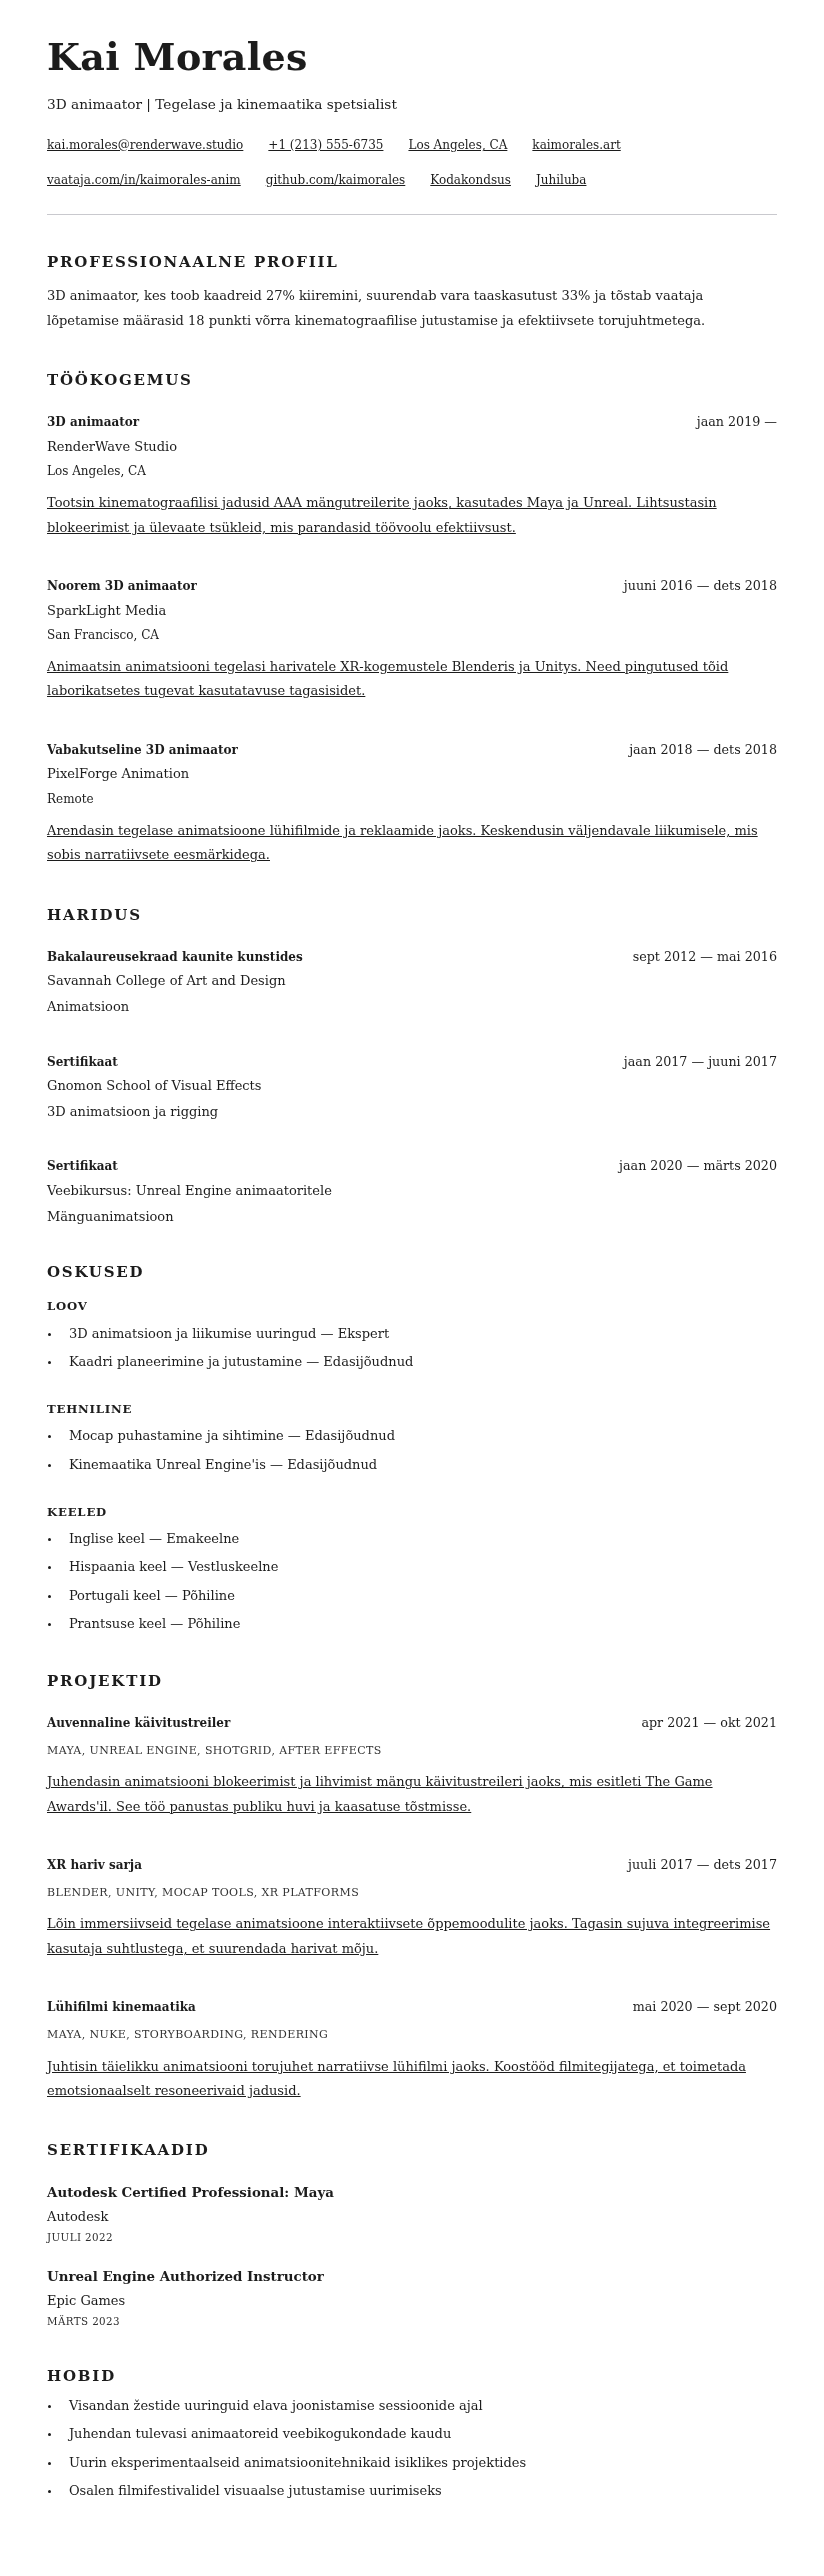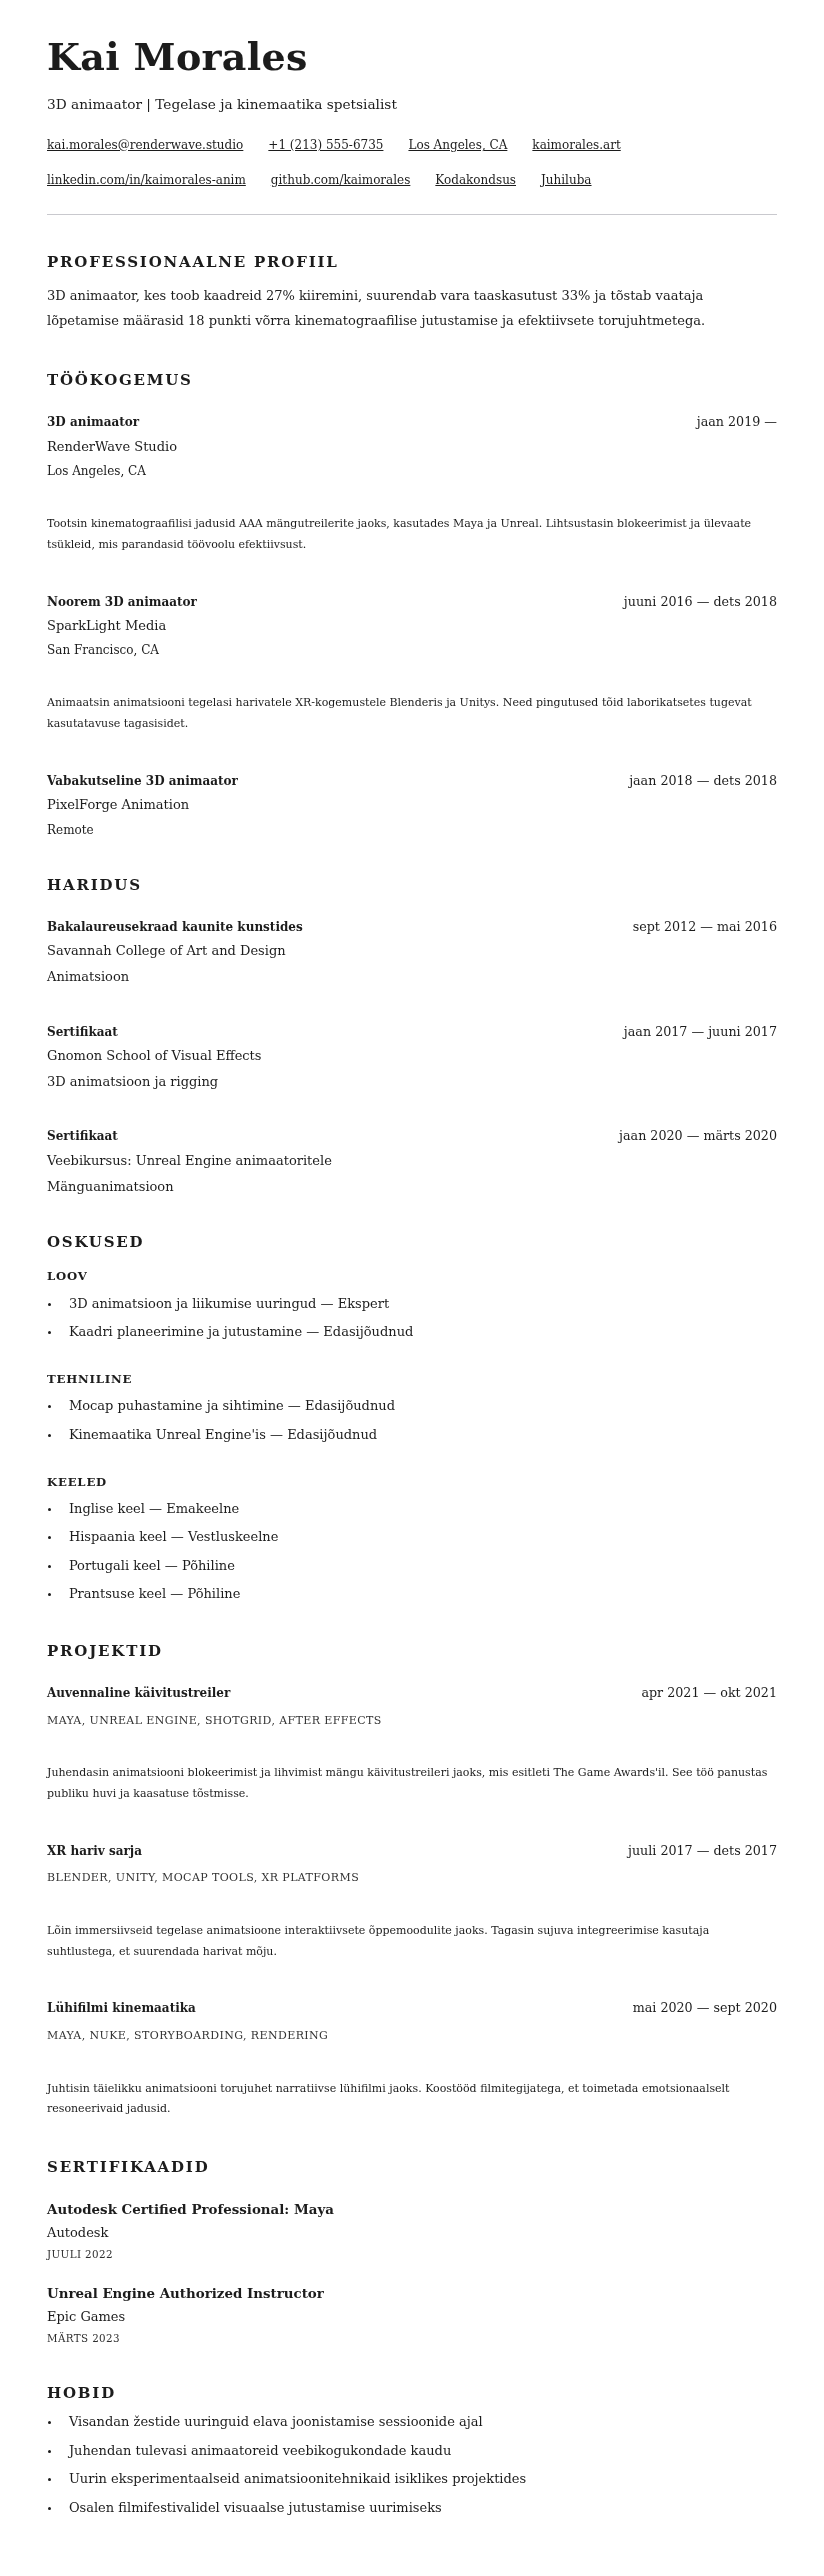--- a/index.html
+++ b/index.html
@@ -86,24 +86,25 @@
     margin-top: 7.6px;
     font-size: 13px;
     line-height: 1.35;
   }
   .entry-location {
     margin-top: 7.6px;
     font-size: 12px;
     line-height: 1.35;
   }
   .entry-desc {
-    margin-top: 35px;
-    font-size: 11px;
+    margin-top: 12px;
+    font-size: 13px;
     line-height: 1.88;
     max-width: 731px;
+    text-decoration: underline;
   }
   .entry-field { margin-top: 8.2px; font-size: 13px; line-height: 1.35; }
   .entry-tools {
     margin-top: 12.4px;
     font-size: 11px;
     letter-spacing: 0.4px;
     color: #333333;
     line-height: 1.35;
   }
 
@@ -150,21 +151,21 @@
     <h1 class="name">Kai Morales</h1>
     <div class="subtitle">3D animaator | Tegelase ja kinemaatika spetsialist</div>
 
     <div class="contact-row first">
       <span>kai.morales@renderwave.studio</span>
       <span>+1 (213) 555-6735</span>
       <span>Los Angeles, CA</span>
       <span>kaimorales.art</span>
     </div>
     <div class="contact-row second">
-      <span>linkedin.com/in/kaimorales-anim</span>
+      <span>vaataja.com/in/kaimorales-anim</span>
       <span>github.com/kaimorales</span>
       <span>Kodakondsus</span>
       <span>Juhiluba</span>
     </div>
     <hr class="header-rule">
   </header>
 
   <section>
     <div class="section-heading">PROFESSIONAALNE PROFIIL</div>
     <p class="body-text">3D animaator, kes toob kaadreid 27% kiiremini, suurendab vara taaskasutust 33% ja tõstab vaataja lõpetamise määrasid 18 punkti võrra kinematograafilise jutustamise ja efektiivsete torujuhtmetega.</p>
@@ -193,20 +194,21 @@
       <p class="entry-desc">Animaatsin animatsiooni tegelasi harivatele XR-kogemustele Blenderis ja Unitys. Need pingutused tõid laborikatsetes tugevat kasutatavuse tagasisidet.</p>
     </div>
 
     <div class="entry">
       <div class="entry-title-row">
         <span class="entry-title">Vabakutseline 3D animaator</span>
         <span class="entry-dates">jaan 2018 — dets 2018</span>
       </div>
       <div class="entry-company">PixelForge Animation</div>
       <div class="entry-location">Remote</div>
+      <p class="entry-desc">Arendasin tegelase animatsioone lühifilmide ja reklaamide jaoks. Keskendusin väljendavale liikumisele, mis sobis narratiivsete eesmärkidega.</p>
     </div>
   </section>
 
   <section>
     <div class="section-heading">HARIDUS</div>
 
     <div class="entry">
       <div class="entry-title-row">
         <span class="entry-title">Bakalaureusekraad kaunite kunstides</span>
         <span class="entry-dates">sept 2012 — mai 2016</span>

